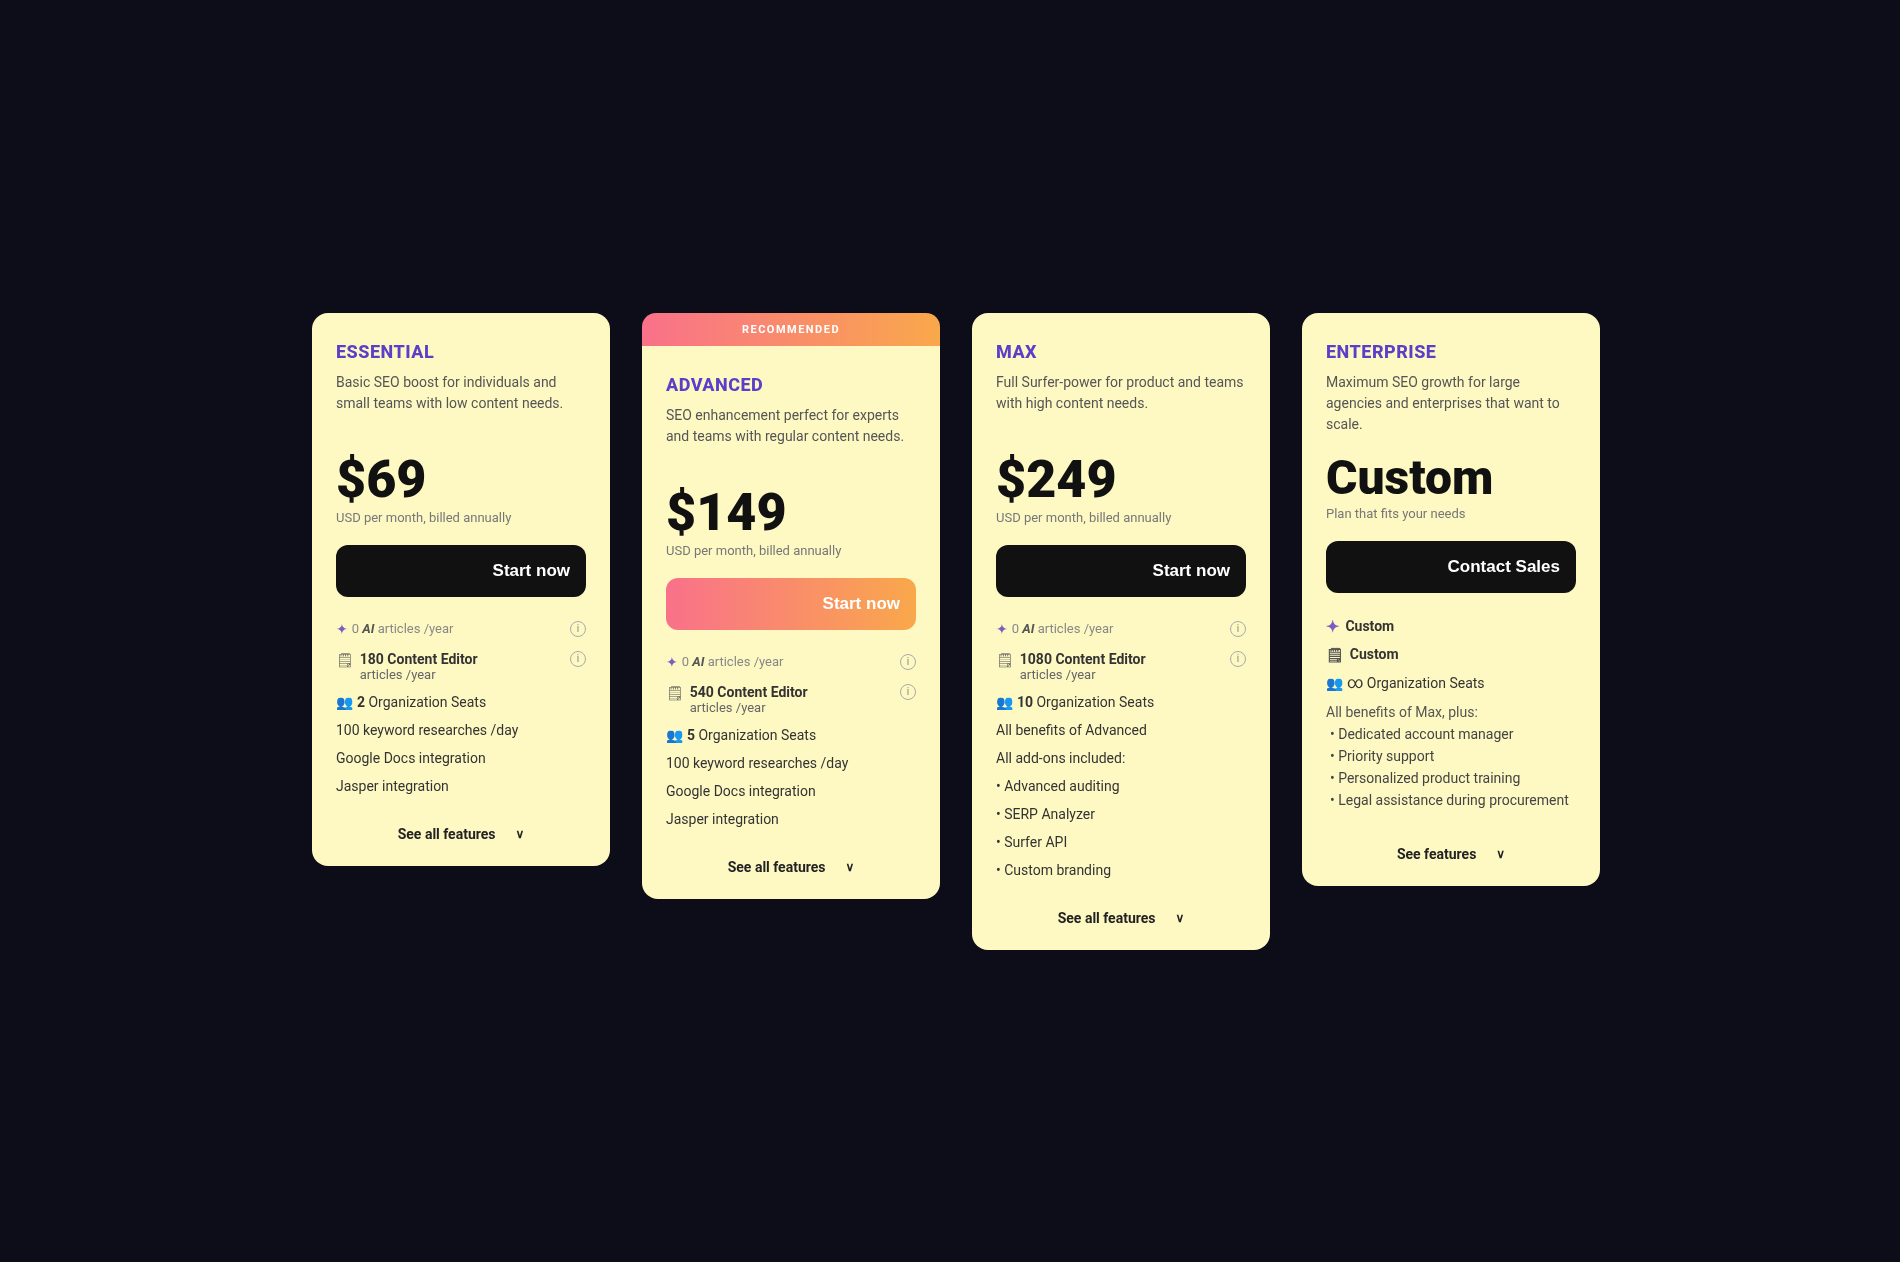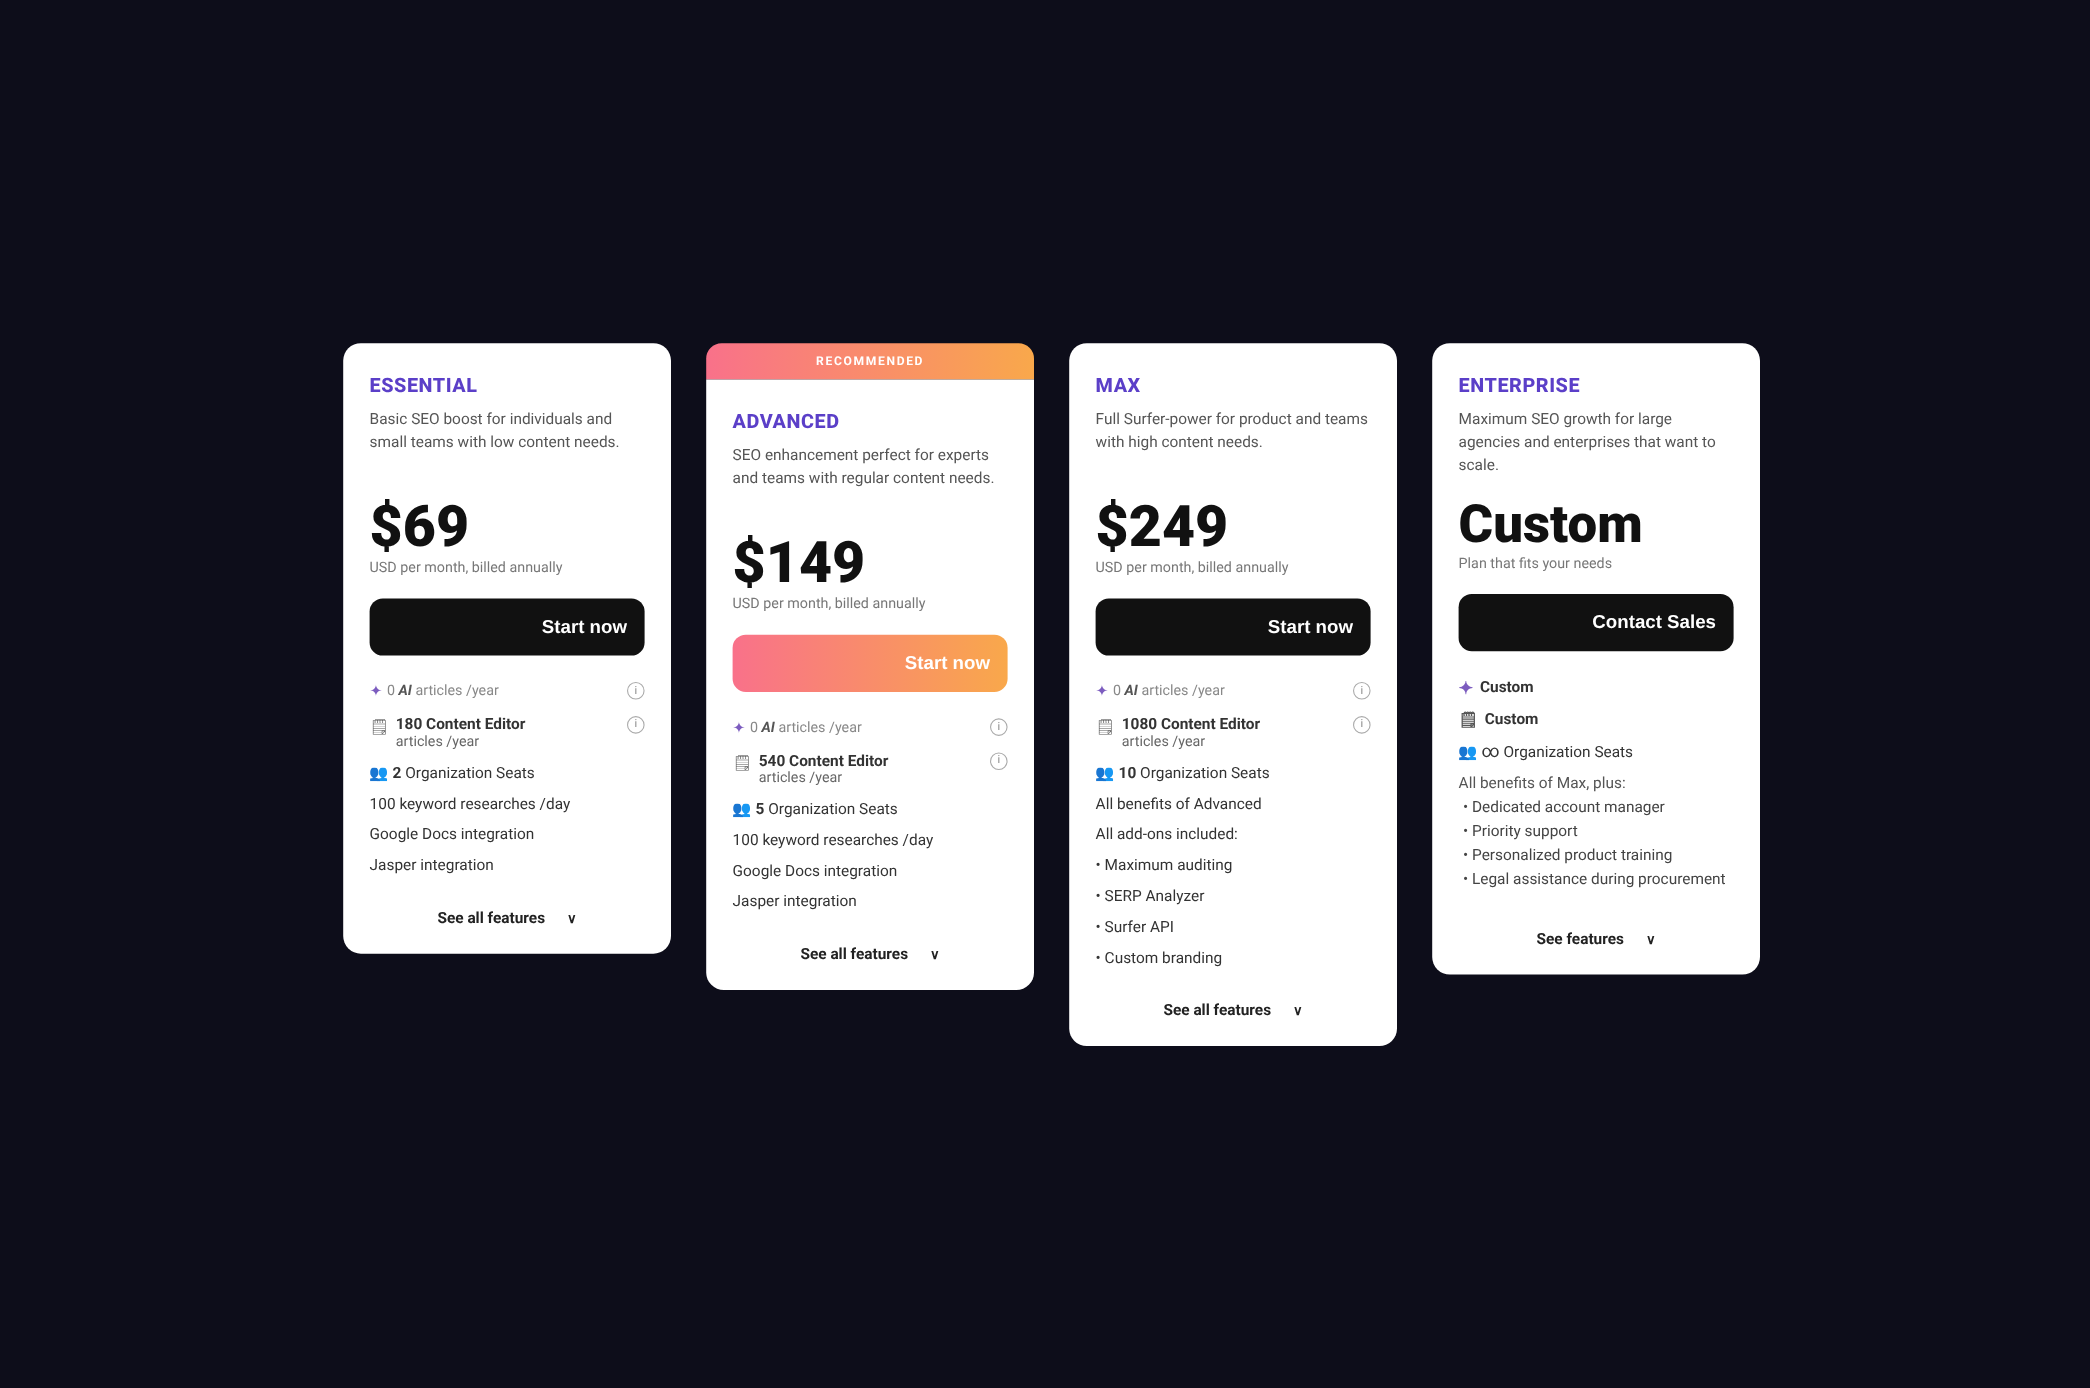--- a/index.html
+++ b/index.html
@@ -34,21 +34,21 @@
       text-align: center;
       font-size: 11px;
       font-weight: 700;
       letter-spacing: 1.5px;
       padding: 10px 16px;
       border-radius: 14px 14px 0 0;
       text-transform: uppercase;
     }
 
     .plan-card {
-      background: #ffffff;
+      background: #fef9c3;
       border-radius: 16px;
       padding: 28px 24px 24px;
       position: relative;
       display: flex;
       flex-direction: column;
     }
 
     .plan-wrapper.recommended .plan-card {
       border-radius: 0 0 16px 16px;
     }
@@ -359,21 +359,21 @@
           </div>
         </div>
         <span class="info-icon">i</span>
       </div>
 
       <div class="simple-feature">
         <span>👥 </span><strong>10</strong> Organization Seats
       </div>
       <div class="simple-feature">All benefits of Advanced</div>
       <div class="simple-feature">All add-ons included:</div>
-      <div class="simple-feature">• Maximum auditing</div>
+      <div class="simple-feature">• Advanced auditing</div>
       <div class="simple-feature">• SERP Analyzer</div>
       <div class="simple-feature">• Surfer API</div>
       <div class="simple-feature">• Custom branding</div>
 
       <div class="see-all-features">
         <span>See all features</span>
         <span class="chevron-icon">∨</span>
       </div>
     </div>
   </div>

